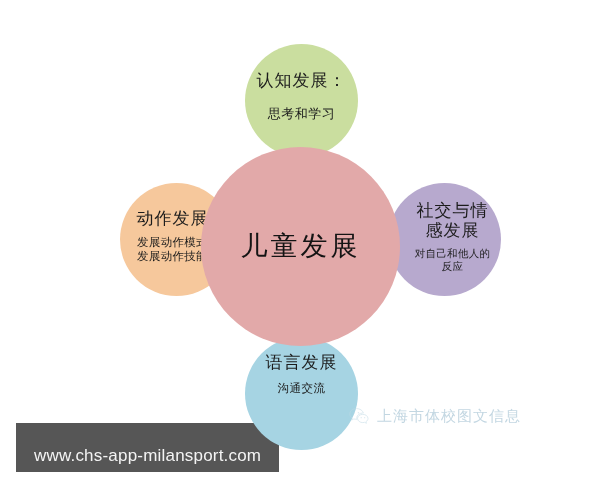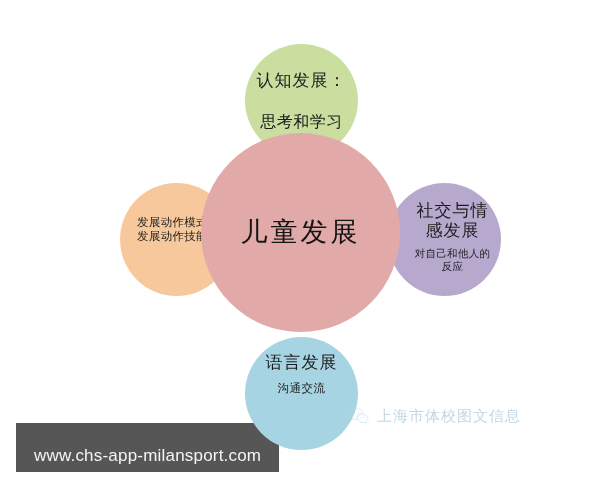--- a/index.html
+++ b/index.html
@@ -79,21 +79,21 @@
   }
   .bubble-sub {
     color: #1c1c1c;
     line-height: 1.25;
     white-space: pre-line;
   }
 
   
   #bubble-core {
     left: 201px;
-    top: 133px;
+    top: 147px;
     width: 199px;
     height: 199px;
     background: #e2a9a9;
   }
   #bubble-core .bubble-title {
     font-size: 27px;
     letter-spacing: 3px;
     color: #141414;
   }
 
@@ -106,24 +106,22 @@
     background: #cade9f;
     justify-content: flex-start;
     padding-top: 27px;
     gap: 15px;
   }
   #bubble-cognitive .bubble-title {
     font-size: 17px;
     letter-spacing: 1px;
   }
   #bubble-cognitive .bubble-sub {
-    font-size: 16px;
-    margin-top: 7px;
+    font-size: 13px;
     letter-spacing: 0.5px;
-    font-family: Liberation Mono, monospace;
   }
 
   
   #bubble-motor {
     left: 120px;
     top: 183px;
     width: 113px;
     height: 113px;
     background: #f6c89c;
     justify-content: flex-start;
@@ -210,20 +208,21 @@
 <div id="stage">
 
   <div class="diagram">
 
     <div class="bubble satellite" id="bubble-cognitive" style="background: rgb(202, 222, 159);">
       <div class="bubble-title">认知发展：</div>
       <div class="bubble-sub">思考和学习</div>
     </div>
 
     <div class="bubble satellite" id="bubble-motor" style="background: rgb(246, 200, 156);">
+      <div class="bubble-title">动作发展</div>
       <div class="bubble-sub">发展动作模式
 发展动作技能</div>
     </div>
 
     <div class="bubble satellite" id="bubble-social" style="background: rgb(183, 169, 206);">
       <div class="bubble-title">社交与情
 感发展</div>
       <div class="bubble-sub">对自己和他人的
 反应</div>
     </div>

